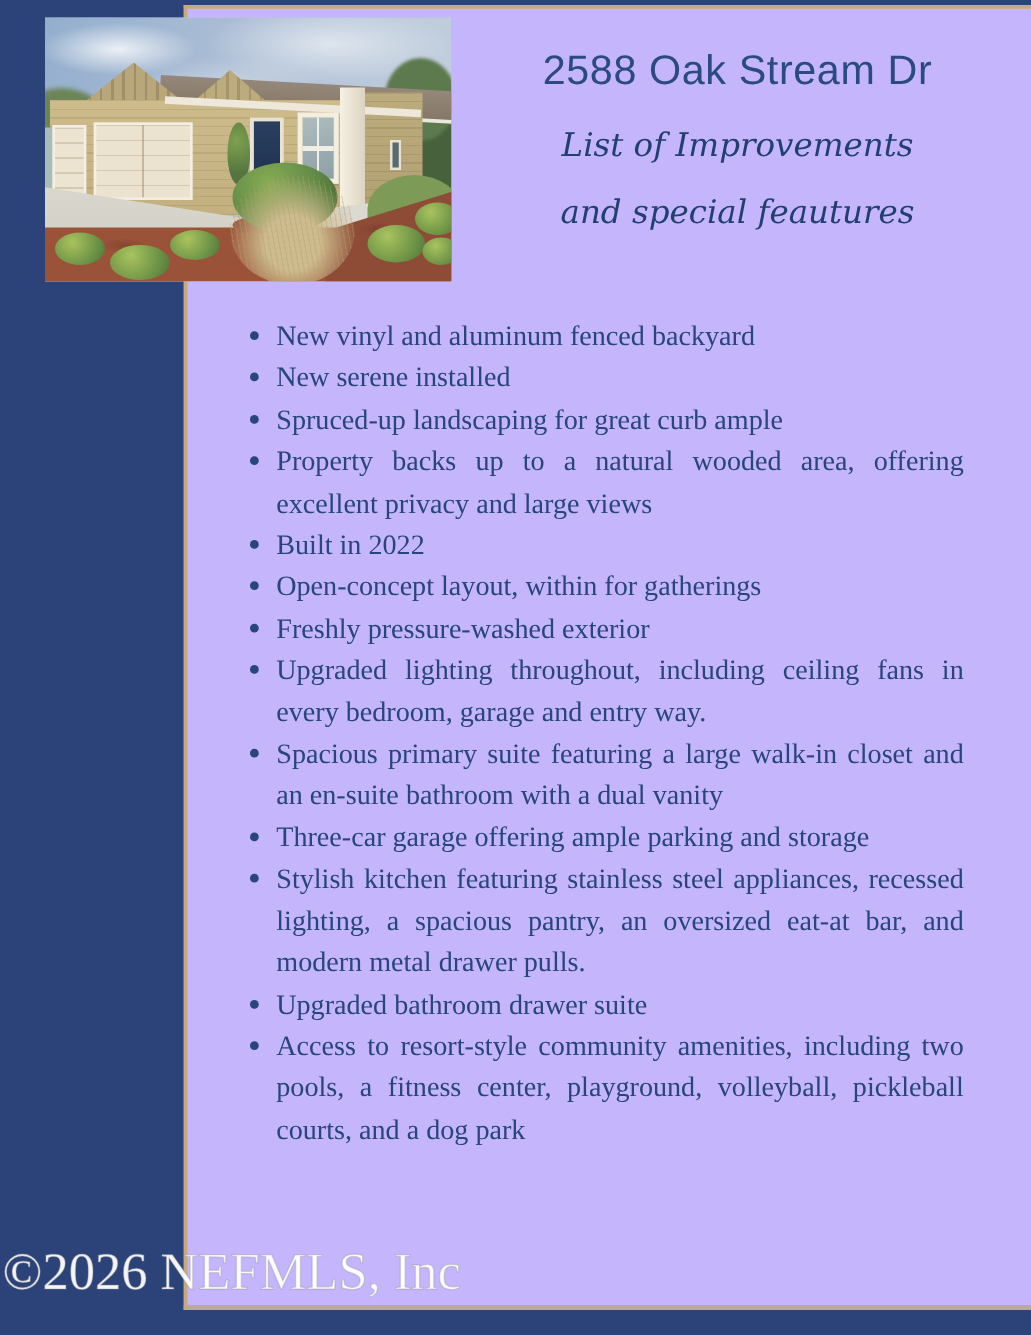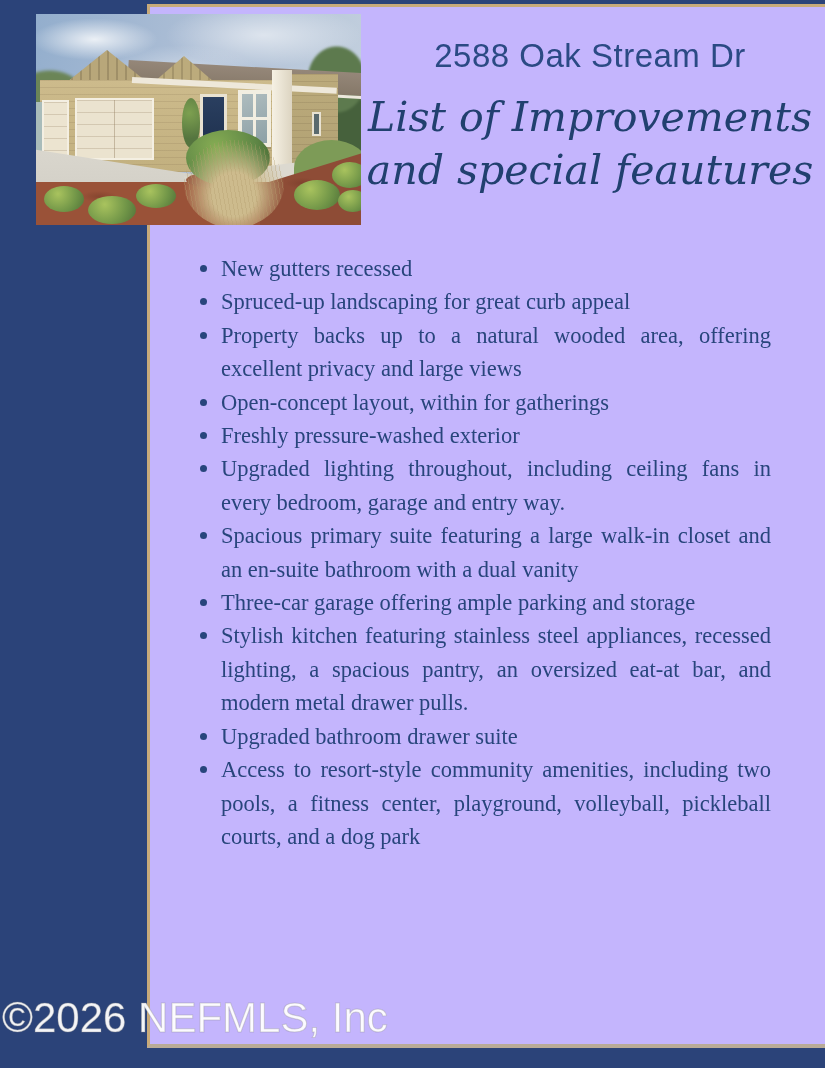--- a/index.html
+++ b/index.html
@@ -30,21 +30,21 @@
     font-family:"Liberation Sans", sans-serif;
     font-weight:500;
     font-size:33px;
     letter-spacing:0.5px;
     color:#2b4a84;
   }
   .script {
     margin-top:16px;
     font-family:"DejaVu Serif", serif;
     font-style:italic;
-    font-size:41px;
+    font-size:26px;
     line-height:53px;
     color:#21406f;
   }
 
   
   .features {
     position:absolute; left:71px; top:245px; width:550px;
     list-style:none;
     font-size:22.5px;
     line-height:33.4px;
@@ -56,21 +56,21 @@
     content:"";
     position:absolute; left:-21px; top:13px;
     width:7px; height:7px; border-radius:50%;
     background:#28457c;
   }
 
   
   .watermark {
     position:absolute; left:2px; top:994px;
     z-index:20;
-    font-family:Liberation Sans, sans-serif;
+    font-family:Liberation Serif, serif;
     font-size:42px;
     color:rgba(255,255,255,0.95);
     -webkit-text-stroke:1px rgba(140,140,140,0.35);
     white-space:nowrap;
     pointer-events:none;
   }
 
   
   .photo {
     position:absolute; left:36px; top:14px;
@@ -184,23 +184,25 @@
 
   <div class="header">
     <div class="address">2588 Oak Stream Dr</div>
     <div class="script">
       <div>List of Improvements</div>
       <div>and special feautures</div>
     </div>
   </div>
 
   <ul class="features">
-    <li>New gutters recessed</li>
-    <li>Spruced-up landscaping for great curb appeal</li>
+    <li>New vinyl and aluminum fenced backyard</li>
+    <li>New serene installed</li>
+    <li>Spruced-up landscaping for great curb ample</li>
     <li>Property backs up to a natural wooded area, offering excellent privacy and large views</li>
+    <li>Built in 2022</li>
     <li>Open-concept layout, within for gatherings</li>
     <li>Freshly pressure-washed exterior</li>
     <li>Upgraded lighting throughout, including ceiling fans in every bedroom, garage and entry way.</li>
     <li>Spacious primary suite featuring a large walk-in closet and an en-suite bathroom with a dual vanity</li>
     <li>Three-car garage offering ample parking and storage</li>
     <li>Stylish kitchen featuring stainless steel appliances, recessed lighting, a spacious pantry, an oversized eat-at bar, and modern metal drawer pulls.</li>
     <li>Upgraded bathroom drawer suite</li>
     <li>Access to resort-style community amenities, including two pools, a fitness center, playground, volleyball, pickleball courts, and a dog park</li>
   </ul>
 </div>

